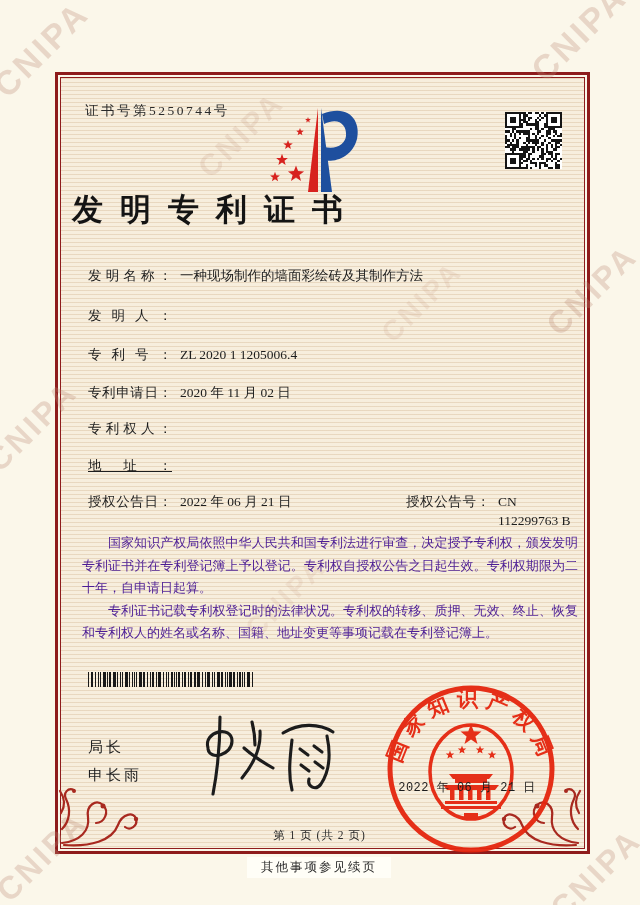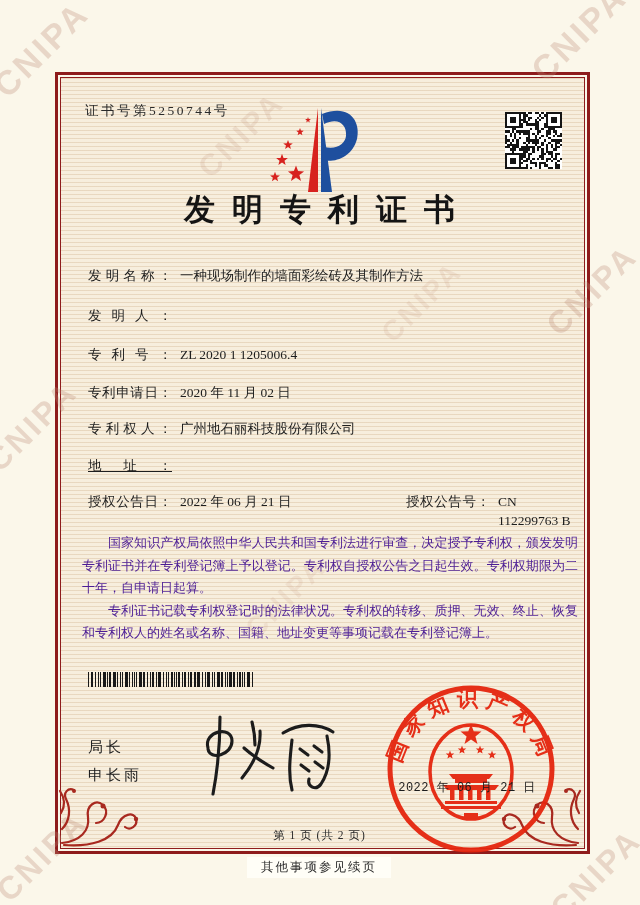--- a/index.html
+++ b/index.html
@@ -25,21 +25,21 @@
       background-color:#f7eedd;
       background-image:repeating-linear-gradient(180deg,rgba(205,173,135,0.35) 0px,rgba(205,173,135,0.35) 1px,rgba(247,238,221,0) 1px,rgba(247,238,221,0) 4px);}
 
   .content{position:absolute;inset:0;z-index:4;}
 
   .cert-no{position:absolute;left:85px;top:102px;font-size:13.5px;letter-spacing:2.5px;color:#2a2a2a;}
 
   .logo{position:absolute;left:262px;top:100px;width:100px;height:95px;}
   .qr{position:absolute;left:505px;top:112px;width:57px;height:57px;}
 
-  .title{position:absolute;left:55px;top:189px;width:529px;text-align:center;font-size:31px;font-weight:bold;
+  .title{position:absolute;left:55px;top:189px;width:529px;text-align:left;font-size:31px;font-weight:bold;
       color:#141414;letter-spacing:17px;text-indent:17px;}
 
   .row{position:absolute;left:88px;right:62px;font-size:13.5px;color:#1e1e1e;display:flex;line-height:19px;}
   .lbl{display:inline-block;width:84px;flex:0 0 84px;text-align:justify;text-align-last:justify;}
   .val{flex:1;margin-left:8px;}
   .r0{top:266px;} .r1{top:306px;} .r2{top:345px;} .r3{top:383px;} .r4{top:419px;} .r5{top:456px;text-decoration:underline;} .r6{top:492px;}
   .grant2{position:absolute;left:318px;top:0;display:flex;}
   .grant2 .lbl{width:84px;flex:0 0 84px;}
 
   .paras{position:absolute;left:82px;right:62px;top:532px;font-size:13px;color:#4c1d95;line-height:22.5px;text-align:justify;}
@@ -445,21 +445,20 @@
     <div class="row r2">
       <span class="lbl">专利号：</span>
       <span class="val">ZL 2020 1 1205006.4</span>
     </div>
     <div class="row r3">
       <span class="lbl">专利申请日：</span>
       <span class="val">2020 年 11 月 02 日</span>
     </div>
     <div class="row r4">
       <span class="lbl">专利权人：</span>
-      <span class="val">广州地石丽科技股份有限公司</span>
     </div>
     <div class="row r5">
       <span class="lbl">地址：</span>
     </div>
     <div class="row r6">
       <span class="lbl">授权公告日：</span>
       <span class="val">2022 年 06 月 21 日</span>
       <span class="grant2">
         <span class="lbl">授权公告号：</span>
         <span class="val">CN 112299763 B</span>

